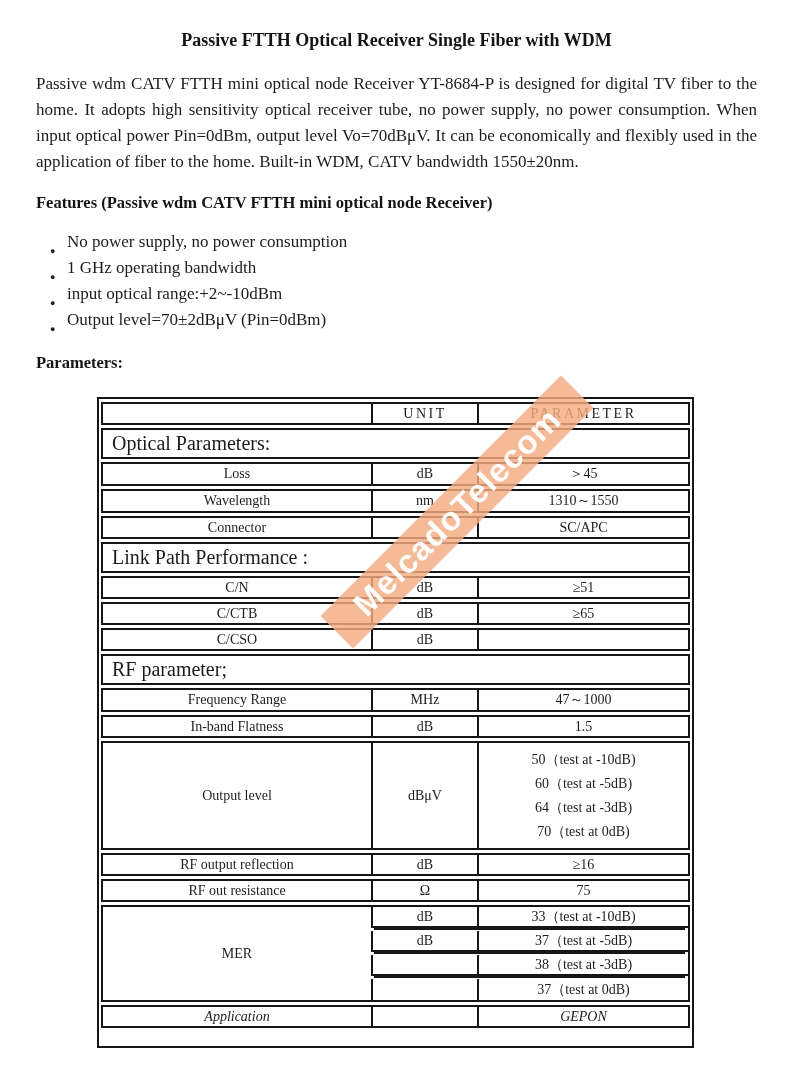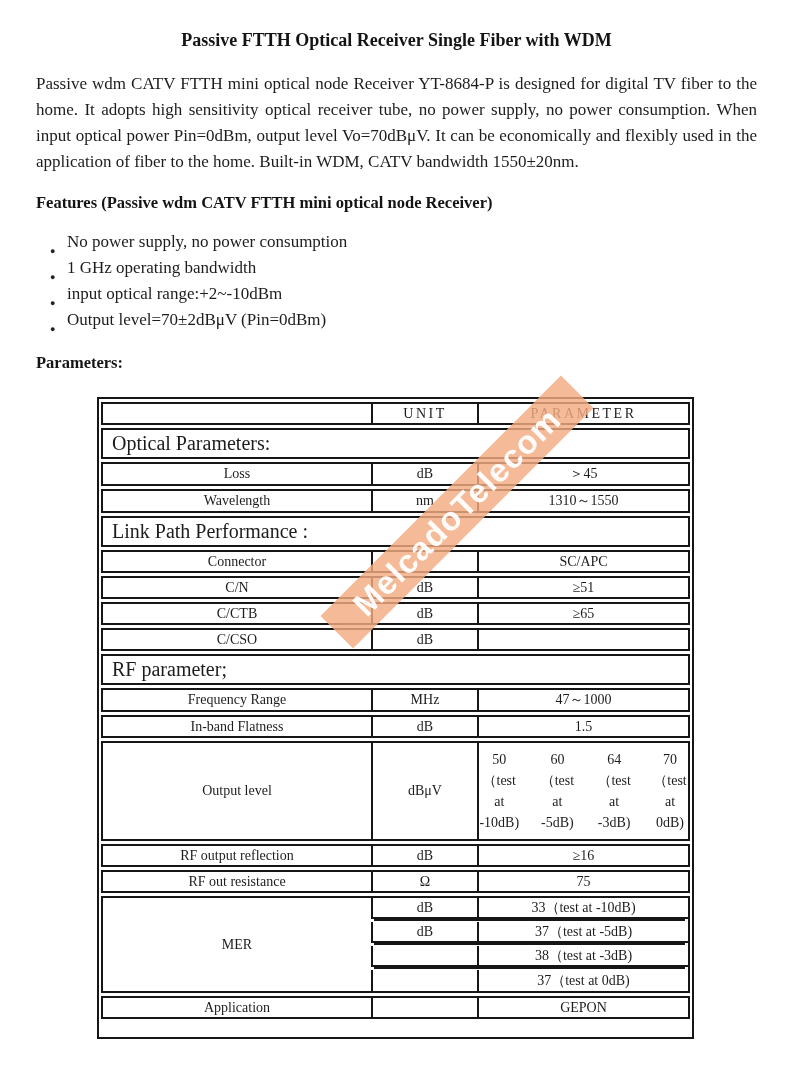--- a/index.html
+++ b/index.html
@@ -58,21 +58,21 @@
     background:#fff;
   }
   .trow {
     display:flex;
     border:2px solid #161616;
     margin-bottom:3px;
     align-items:stretch;
     font-size:14px;
     background:#fff;
   }
-  .trow:last-child { margin-bottom:16px; }
+  .trow:last-child { margin-bottom:16px;font-style:italic; }
   .c1 {
     flex:0 0 268px;
     display:flex; align-items:center; justify-content:center;
     text-align:center;
     min-height:19px;
     padding:1px 4px;
   }
   .c2 {
     flex:0 0 108px;
     border-left:2px solid #161616;
@@ -92,23 +92,24 @@
     font-size:14px;
   }
   .trow.section { min-height:23px; }
   .sec-label {
     flex:1;
     display:flex; align-items:center;
     padding:2px 2px 2px 9px;
     font-size:20px;
   }
   .c3.multi {
+    flex-direction:column;
     justify-content:center;
     padding:6px 0;
-    gap:19px;
+    gap:3px;
   }
   .c3.multi > div { line-height:21px; }
 
   .mer-right { flex:1; display:flex; flex-direction:column; }
   .mer-sub {
     display:flex; flex:1; align-items:stretch;
     min-height:21px;
   }
   .mer-sub:not(:last-child) {
     border-bottom:2px solid #161616;
@@ -189,28 +190,28 @@
       <div class="c2">dB</div>
       <div class="c3">＞45</div>
     </div>
 
     <div class="trow">
       <div class="c1">Wavelength</div>
       <div class="c2">nm</div>
       <div class="c3">1310～1550</div>
     </div>
 
-    <div class="trow section">
-      <div class="sec-label">Link Path Performance :</div>
-    </div>
-
     <div class="trow">
       <div class="c1">Connector</div>
       <div class="c2"></div>
       <div class="c3">SC/APC</div>
+    </div>
+
+    <div class="trow section">
+      <div class="sec-label">Link Path Performance :</div>
     </div>
 
     <div class="trow">
       <div class="c1">C/N</div>
       <div class="c2">dB</div>
       <div class="c3">≥51</div>
     </div>
 
     <div class="trow">
       <div class="c1">C/CTB</div>

